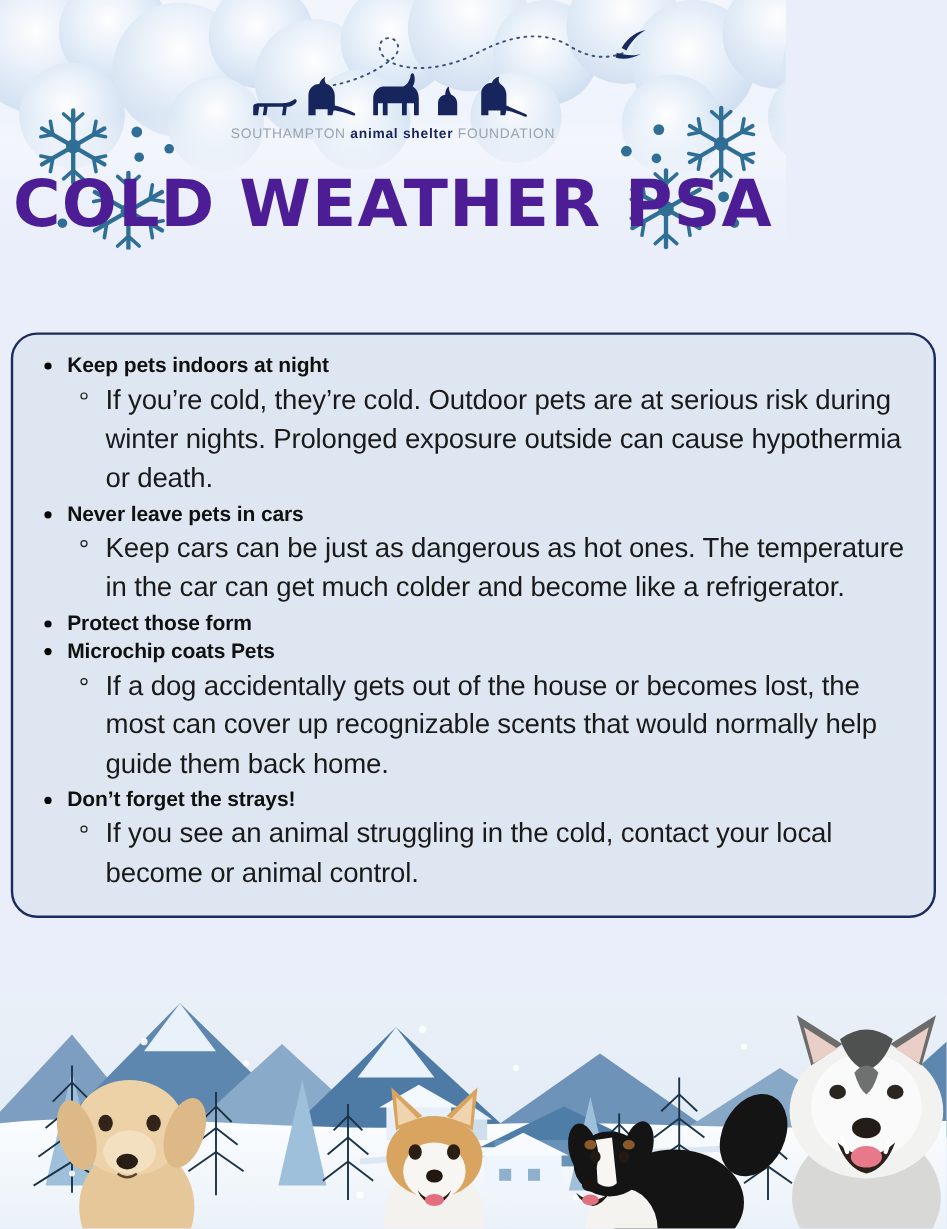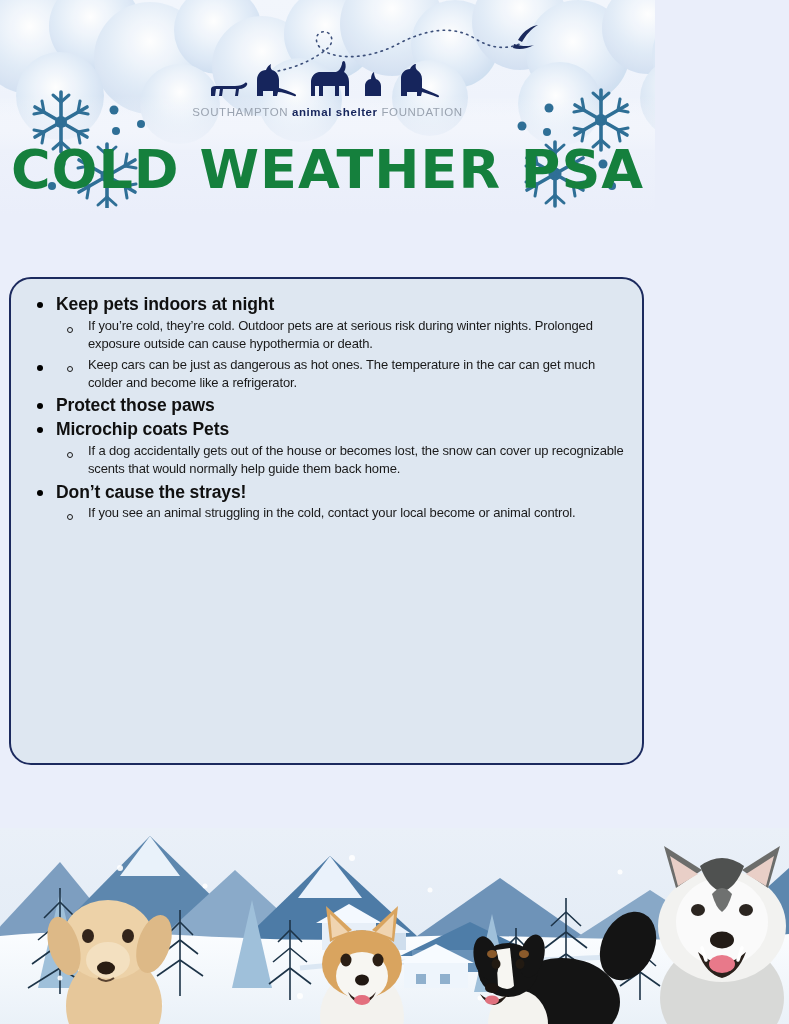--- a/index.html
+++ b/index.html
@@ -54,30 +54,30 @@
 
   
   .psa-title {
     position: absolute;
     top: 138px; left: 0; right: 0;
     text-align: center;
     z-index: 7;
     font-size: 54px;
     font-weight: 700;
     letter-spacing: 1px;
-    color: #15803d;
+    color: #4c1d95;
     font-family: "DejaVu Sans", sans-serif;
   }
 
   
   .tips-card {
     position: absolute;
     left: 9px;
     top: 277px;
-    width: 635px;
+    width: 771px;
     height: 488px;
     background: #dee7f1;
     border: 2px solid #1c2a5e;
     border-radius: 22px;
     padding: 14px 16px 10px 16px;
   }
 
   .tip-list { list-style: none; }
   .tip-item { position: relative; padding-left: 29px; margin-bottom: 0; }
   .tip-item > .tip-bullet {
@@ -100,21 +100,21 @@
   .sub-item > .sub-bullet {
     position: absolute;
     left: 11px;
     top: 10px;
     width: 6px; height: 6px;
     border-radius: 50%;
     border: 1.4px solid #1a1a1a;
     background: transparent;
   }
   .sub-text {
-    font-size: 13px;
+    font-size: 23px;
     font-weight: 400;
     color: #1a1a1a;
     line-height: 1.42;
     letter-spacing: -.15px;
   }
 
   
   .footer-photo {
     position: absolute;
     left: 0;
@@ -338,47 +338,48 @@
         <li class="sub-item">
           <span class="sub-bullet"></span>
           <div class="sub-text">If you’re cold, they’re cold. Outdoor pets are at serious risk during winter nights. Prolonged exposure outside can cause hypothermia or death.</div>
         </li>
       </ul>
     </li>
 
 
     <li class="tip-item">
       <span class="tip-bullet"></span>
+      <div class="tip-head">Never leave pets in cars</div>
       <ul class="sub-list">
         <li class="sub-item">
           <span class="sub-bullet"></span>
           <div class="sub-text">Keep cars can be just as dangerous as hot ones. The temperature in the car can get much colder and become like a refrigerator.</div>
         </li>
       </ul>
     </li>
 
     <li class="tip-item">
       <span class="tip-bullet"></span>
-      <div class="tip-head">Protect those paws</div>
+      <div class="tip-head">Protect those form</div>
     </li>
 
     <li class="tip-item">
       <span class="tip-bullet"></span>
       <div class="tip-head">Microchip coats Pets</div>
       <ul class="sub-list">
         <li class="sub-item">
           <span class="sub-bullet"></span>
-          <div class="sub-text">If a dog accidentally gets out of the house or becomes lost, the snow can cover up recognizable scents that would normally help guide them back home.</div>
+          <div class="sub-text">If a dog accidentally gets out of the house or becomes lost, the most can cover up recognizable scents that would normally help guide them back home.</div>
         </li>
       </ul>
     </li>
 
     <li class="tip-item">
       <span class="tip-bullet"></span>
-      <div class="tip-head">Don’t cause the strays!</div>
+      <div class="tip-head">Don’t forget the strays!</div>
       <ul class="sub-list">
         <li class="sub-item">
           <span class="sub-bullet"></span>
           <div class="sub-text">If you see an animal struggling in the cold, contact your local become or animal control.</div>
         </li>
       </ul>
     </li>
 
   </ul>
 </div>

